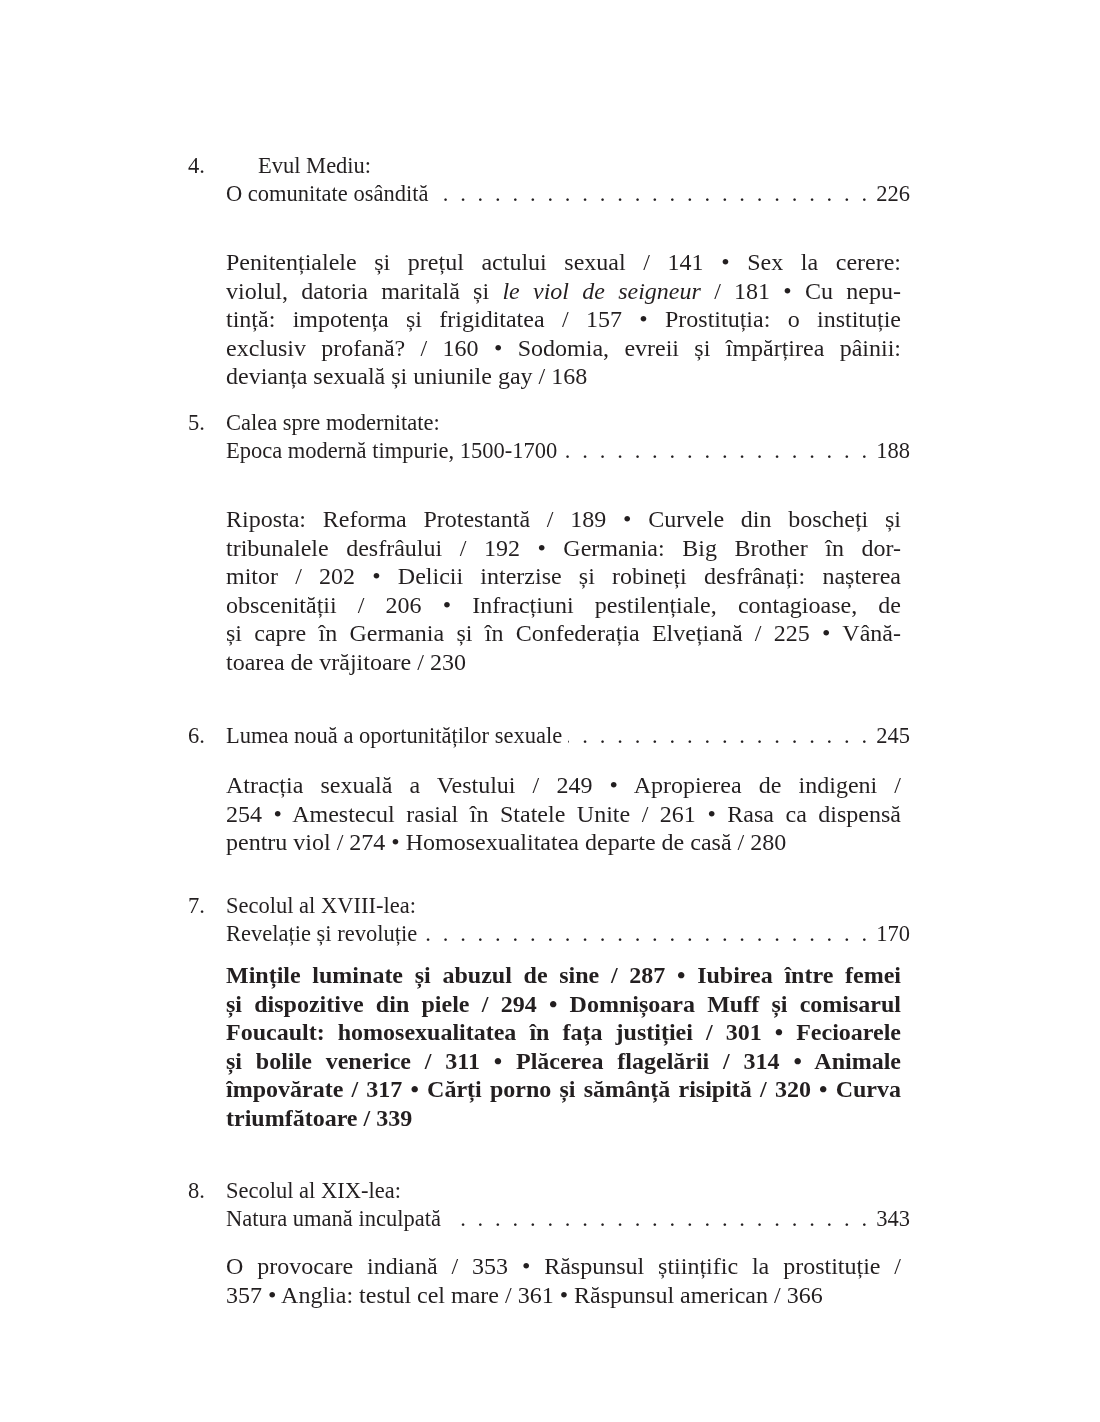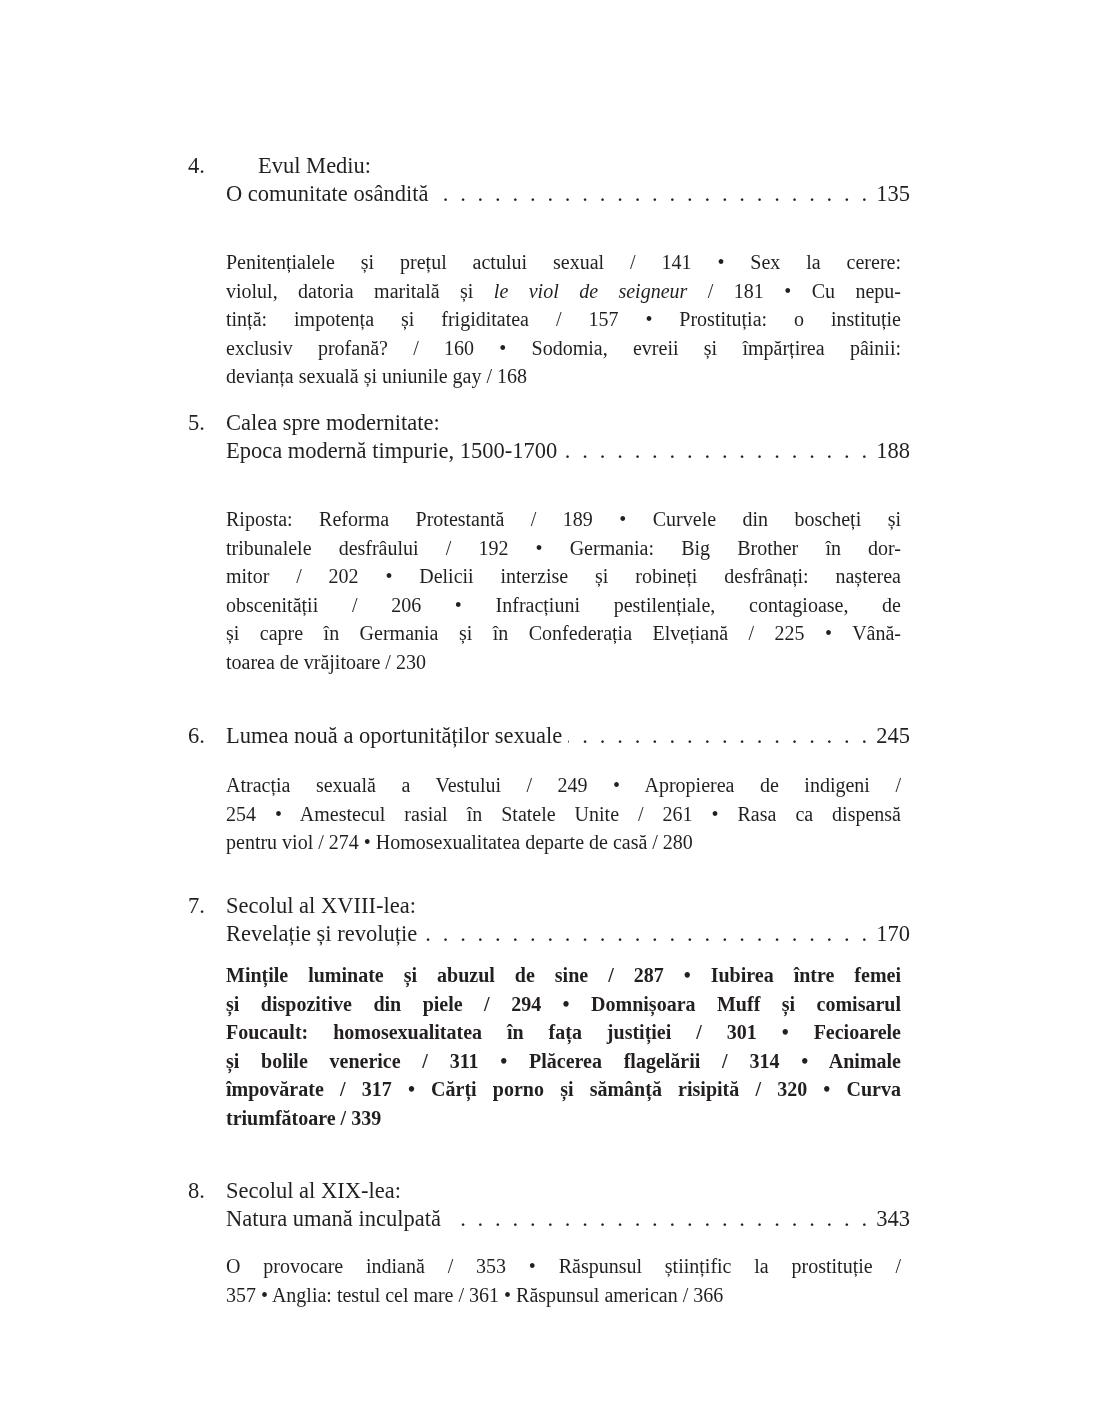--- a/index.html
+++ b/index.html
@@ -59,21 +59,21 @@
     text-align: right;
     direction: rtl;
   }
   .ch-page {
     flex: 0 0 auto;
   }
   .subs {
     position: absolute;
     left: 38px;
     right: 9px;
-    font-size: 20px;
+    font-size: 24px;
   }
   .sub-line {
     height: 28.6px;
     line-height: 28.6px;
     white-space: nowrap;
     text-align: justify;
     text-align-last: justify;
     overflow: hidden;
   }
   .sub-line.last {
@@ -92,21 +92,21 @@
     <div class="ch-head">
       <span class="ch-num">4.</span>
       <div class="ch-line" style="left:38px;margin-left:32px;">
         <span class="ch-title-text">Evul Mediu:</span>
       </div>
     </div>
     <div class="ch-head">
       <div class="ch-line">
         <span class="ch-title-text">O comunitate osândită</span>
         <span class="ch-dots">. . . . . . . . . . . . . . . . . . . . . . . . . . . . . . . . . . . .</span>
-        <span class="ch-page">135</span>
+        <span class="ch-page">226</span>
       </div>
     </div>
     <div class="subs" style="top:96px;">
       <div class="sub-line">Penitențialele și prețul actului sexual / 141 • Sex la cerere:</div>
       <div class="sub-line"><span>violul, datoria maritală și </span><span class="it">le viol de seigneur</span><span> / 181 • Cu nepu-</span></div>
       <div class="sub-line">tință: impotența și frigiditatea / 157 • Prostituția: o instituție</div>
       <div class="sub-line">exclusiv profană? / 160 • Sodomia, evreii și împărțirea pâinii:</div>
       <div class="sub-line last">devianța sexuală și uniunile gay / 168</div>
     </div>
   </div>

